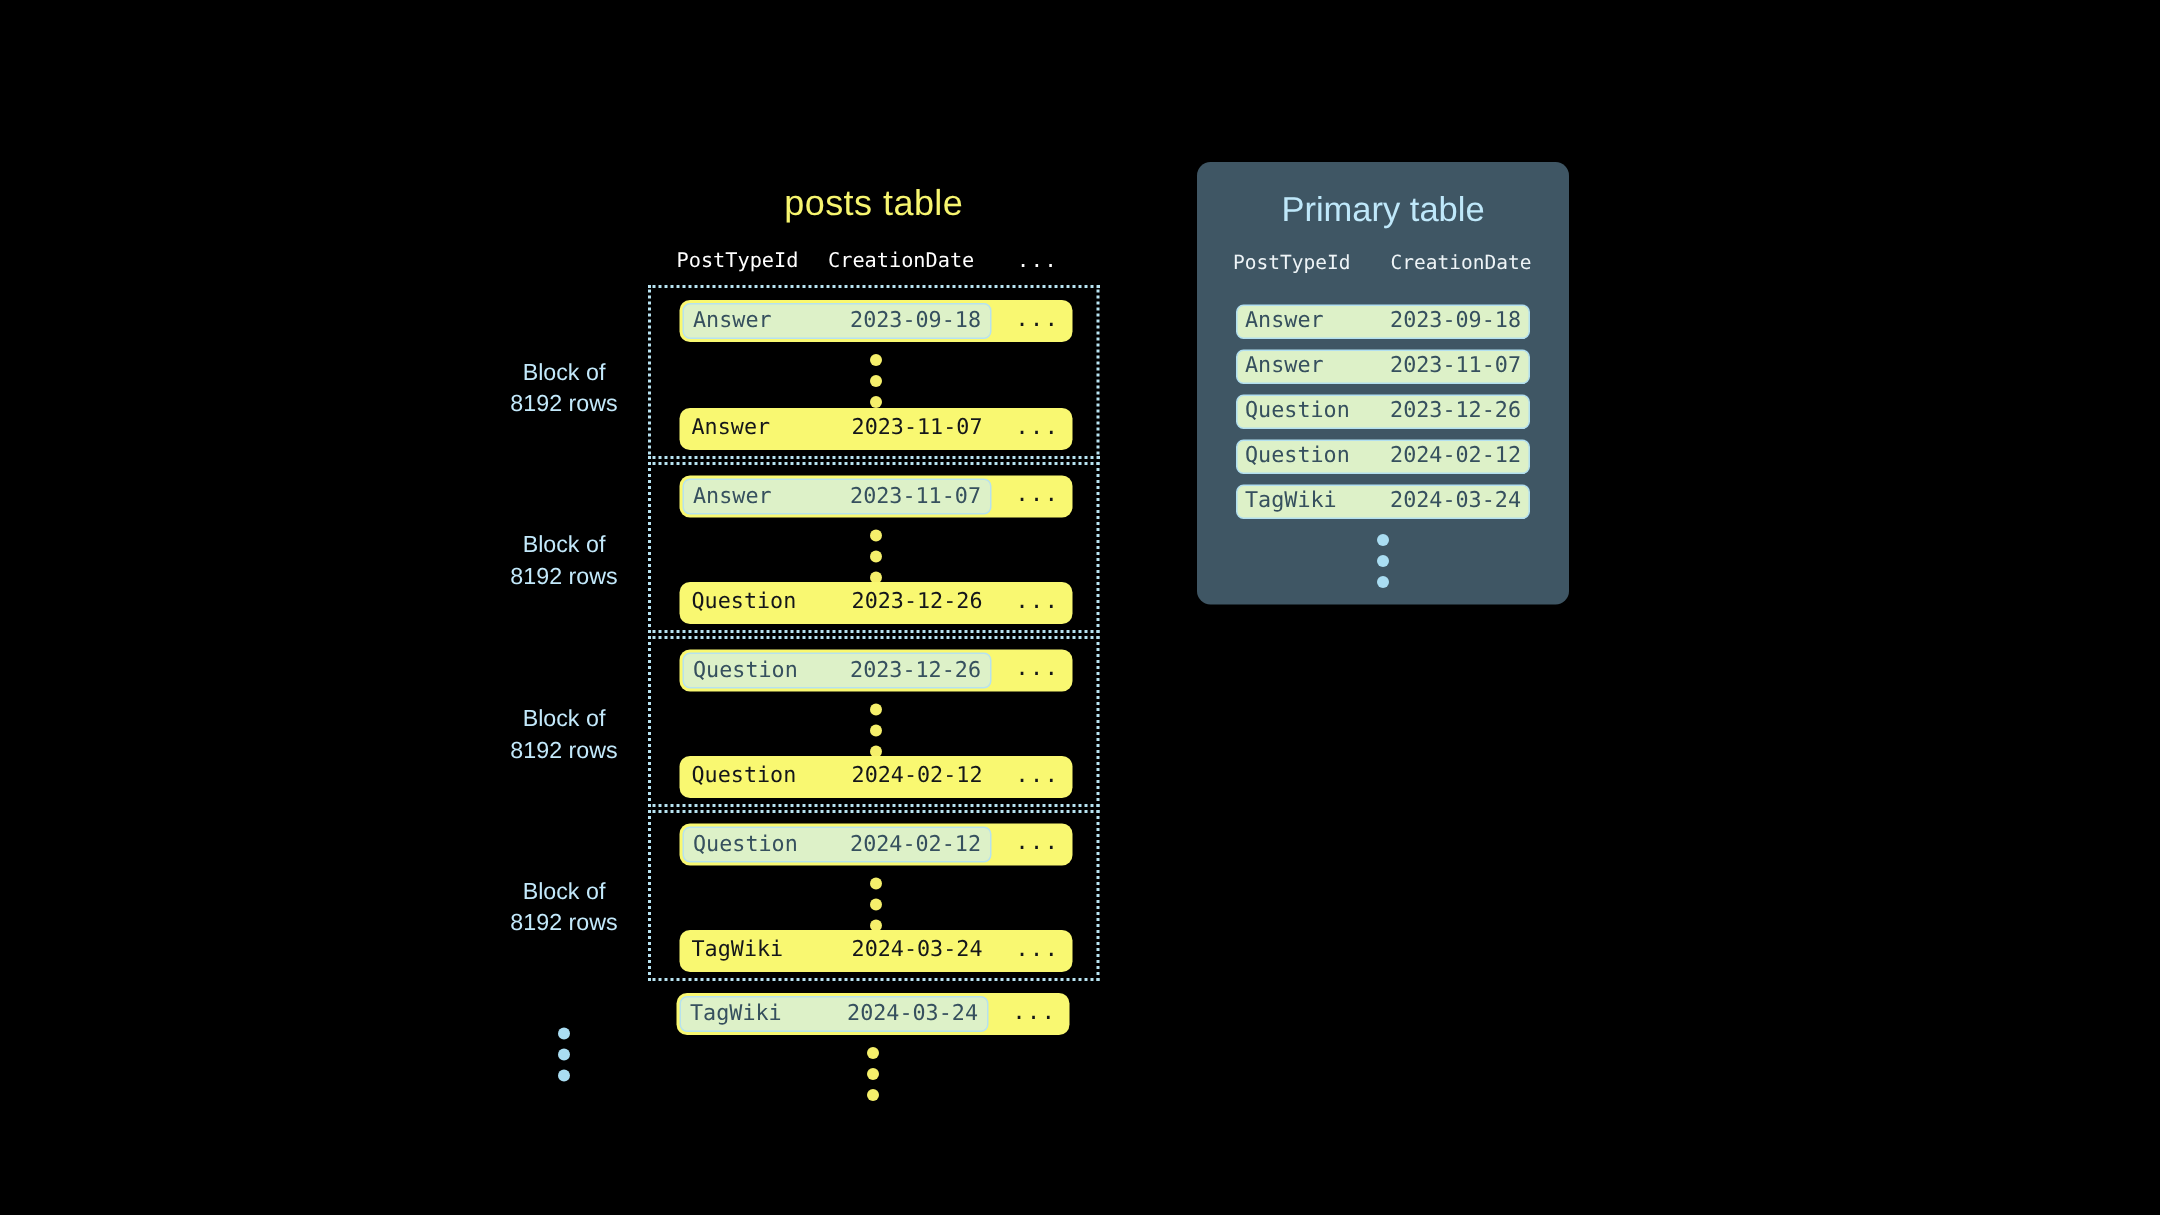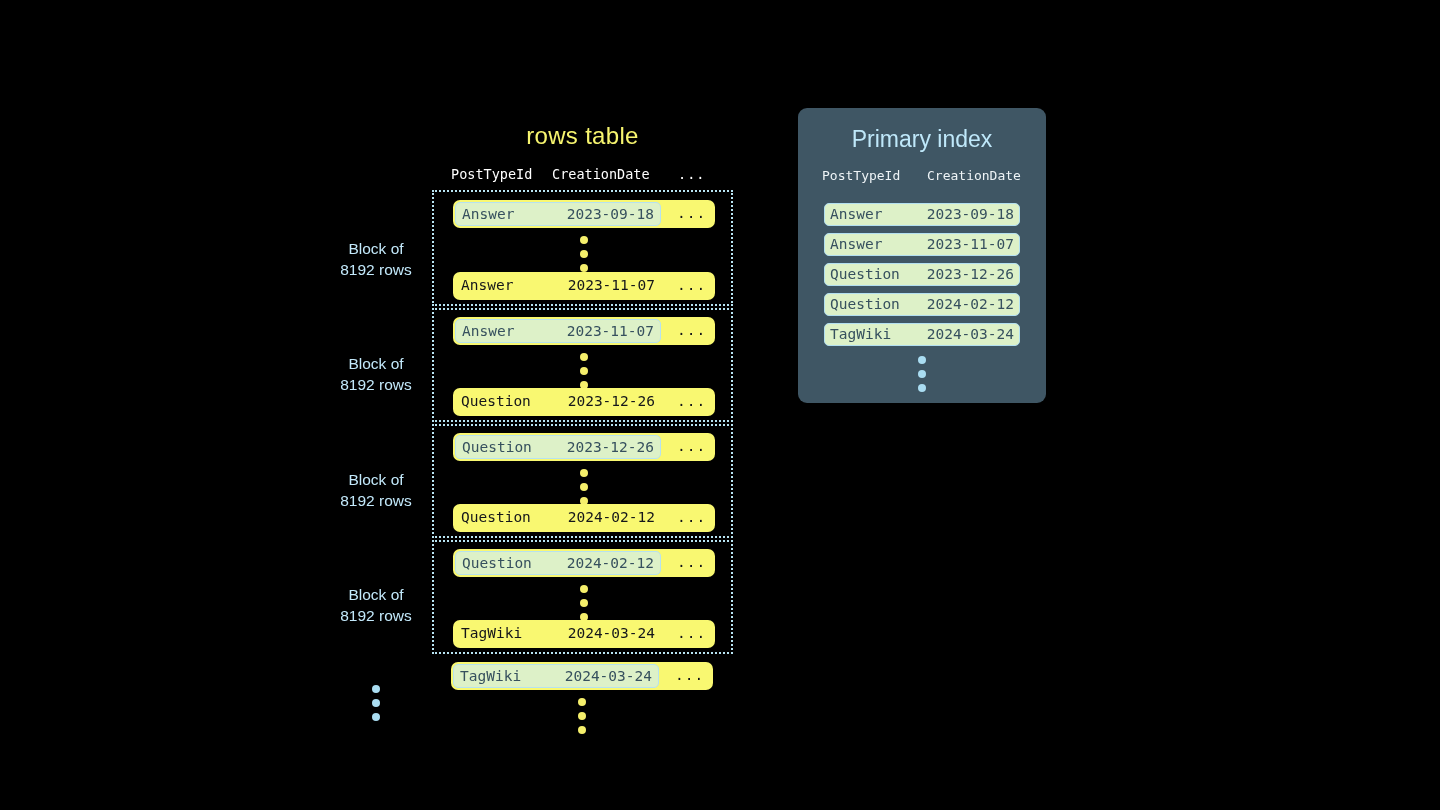--- a/index.html
+++ b/index.html
@@ -169,21 +169,21 @@
     font-family: "DejaVu Sans Mono", "Liberation Mono", monospace;
     font-size: 14.5px;
     color: #36505e;
   }
   .index-row .c-type { position: absolute; left: 5px; top: 2px; }
   .index-row .c-date { position: absolute; right: 5px; top: 2px; }
 </style>
 </head>
 <body>
 
-<div id="posts-table-title">rows table</div>
+<div id="posts-table-title">posts table</div>
 
 <div id="posts-col-headers">
   <span class="h-type">PostTypeId</span>
   <span class="h-date">CreationDate</span>
   <span class="h-more">...</span>
 </div>
 
 <div class="block" style="top:190px;height:116px;">
   <div class="row hl" style="top:8px;left:19px;">
     <div class="cells">
@@ -302,21 +302,21 @@
     <i></i>
 </div>
 
 <div class="vdots blue" style="left:369px;top:685px;">
   <i></i>
     <i></i>
     <i></i>
 </div>
 
 <div id="primary-index">
-  <div id="primary-index-title">Primary index</div>
+  <div id="primary-index-title">Primary table</div>
 
   <div id="index-col-headers">
     <span class="h-type">PostTypeId</span>
     <span class="h-date">CreationDate</span>
   </div>
 
   <div class="index-row" style="top:95px;">
     <span class="c-type">Answer</span>
     <span class="c-date">2023-09-18</span>
   </div>

